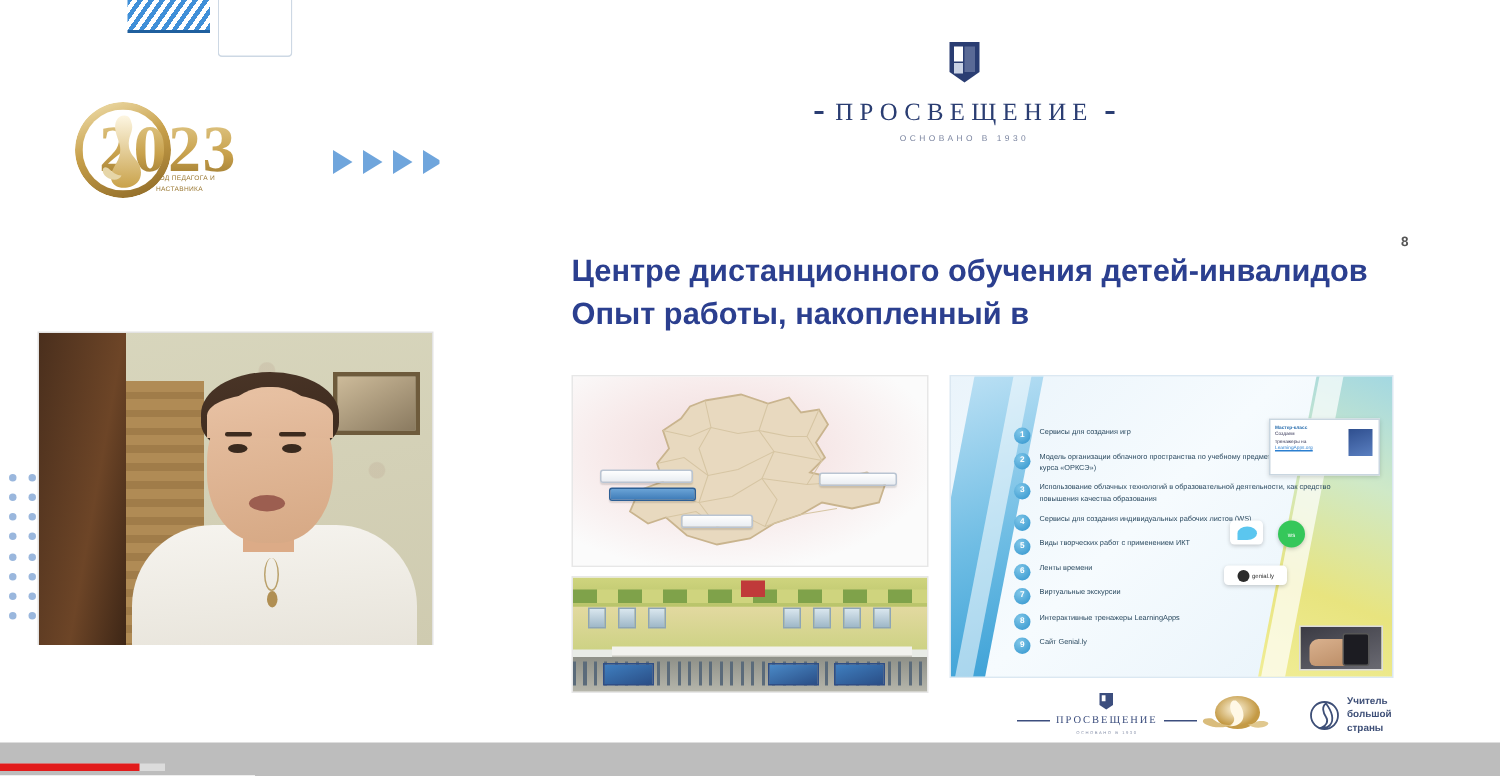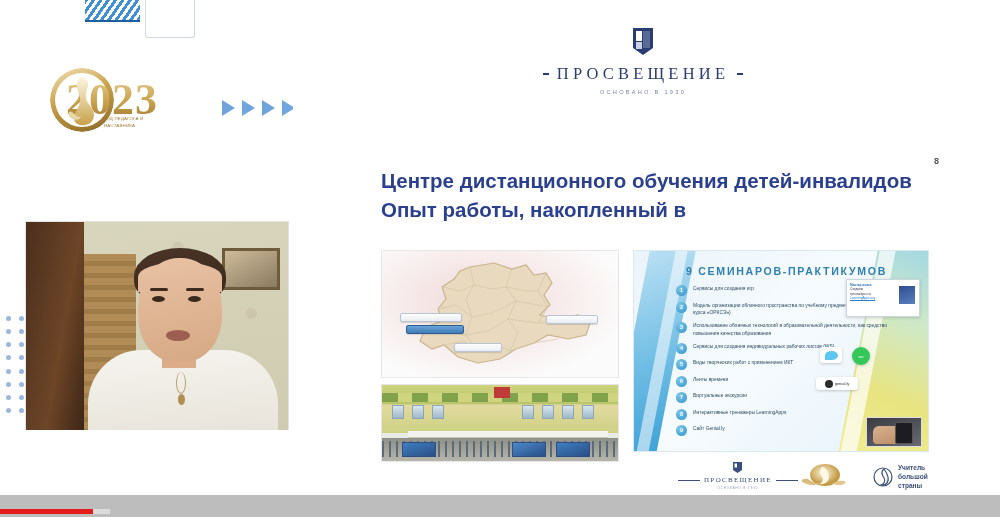--- a/index.html
+++ b/index.html
@@ -406,21 +406,20 @@
       <div class="ph-banner" style="left:130px;width:34px;background:linear-gradient(160deg,#4a8ac8,#2a4e86)"></div>
       <div class="ph-banner" style="left:174px;width:34px;background:linear-gradient(160deg,#3f7fc0,#2a4e86)"></div>
     </div>
 
     <div class="panel-info">
       <div class="inf-rblue"></div>
       <div class="inf-rwhite"></div>
       <div class="inf-lblue"></div>
       <div class="inf-lblue2"></div>
 
-      <div class="inf-title">9 СЕМИНАРОВ-ПРАКТИКУМОВ</div>
 
       <div class="inf-list">
         <div class="inf-item">
           <span class="inf-bullet">1</span>
           <span class="inf-text">Сервисы для создания игр</span>
         </div>
         <div class="inf-item">
           <span class="inf-bullet">2</span>
           <span class="inf-text">Модель организации облачного пространства по учебному предмету (на примере курса «ОРКСЭ»)</span>
         </div>

